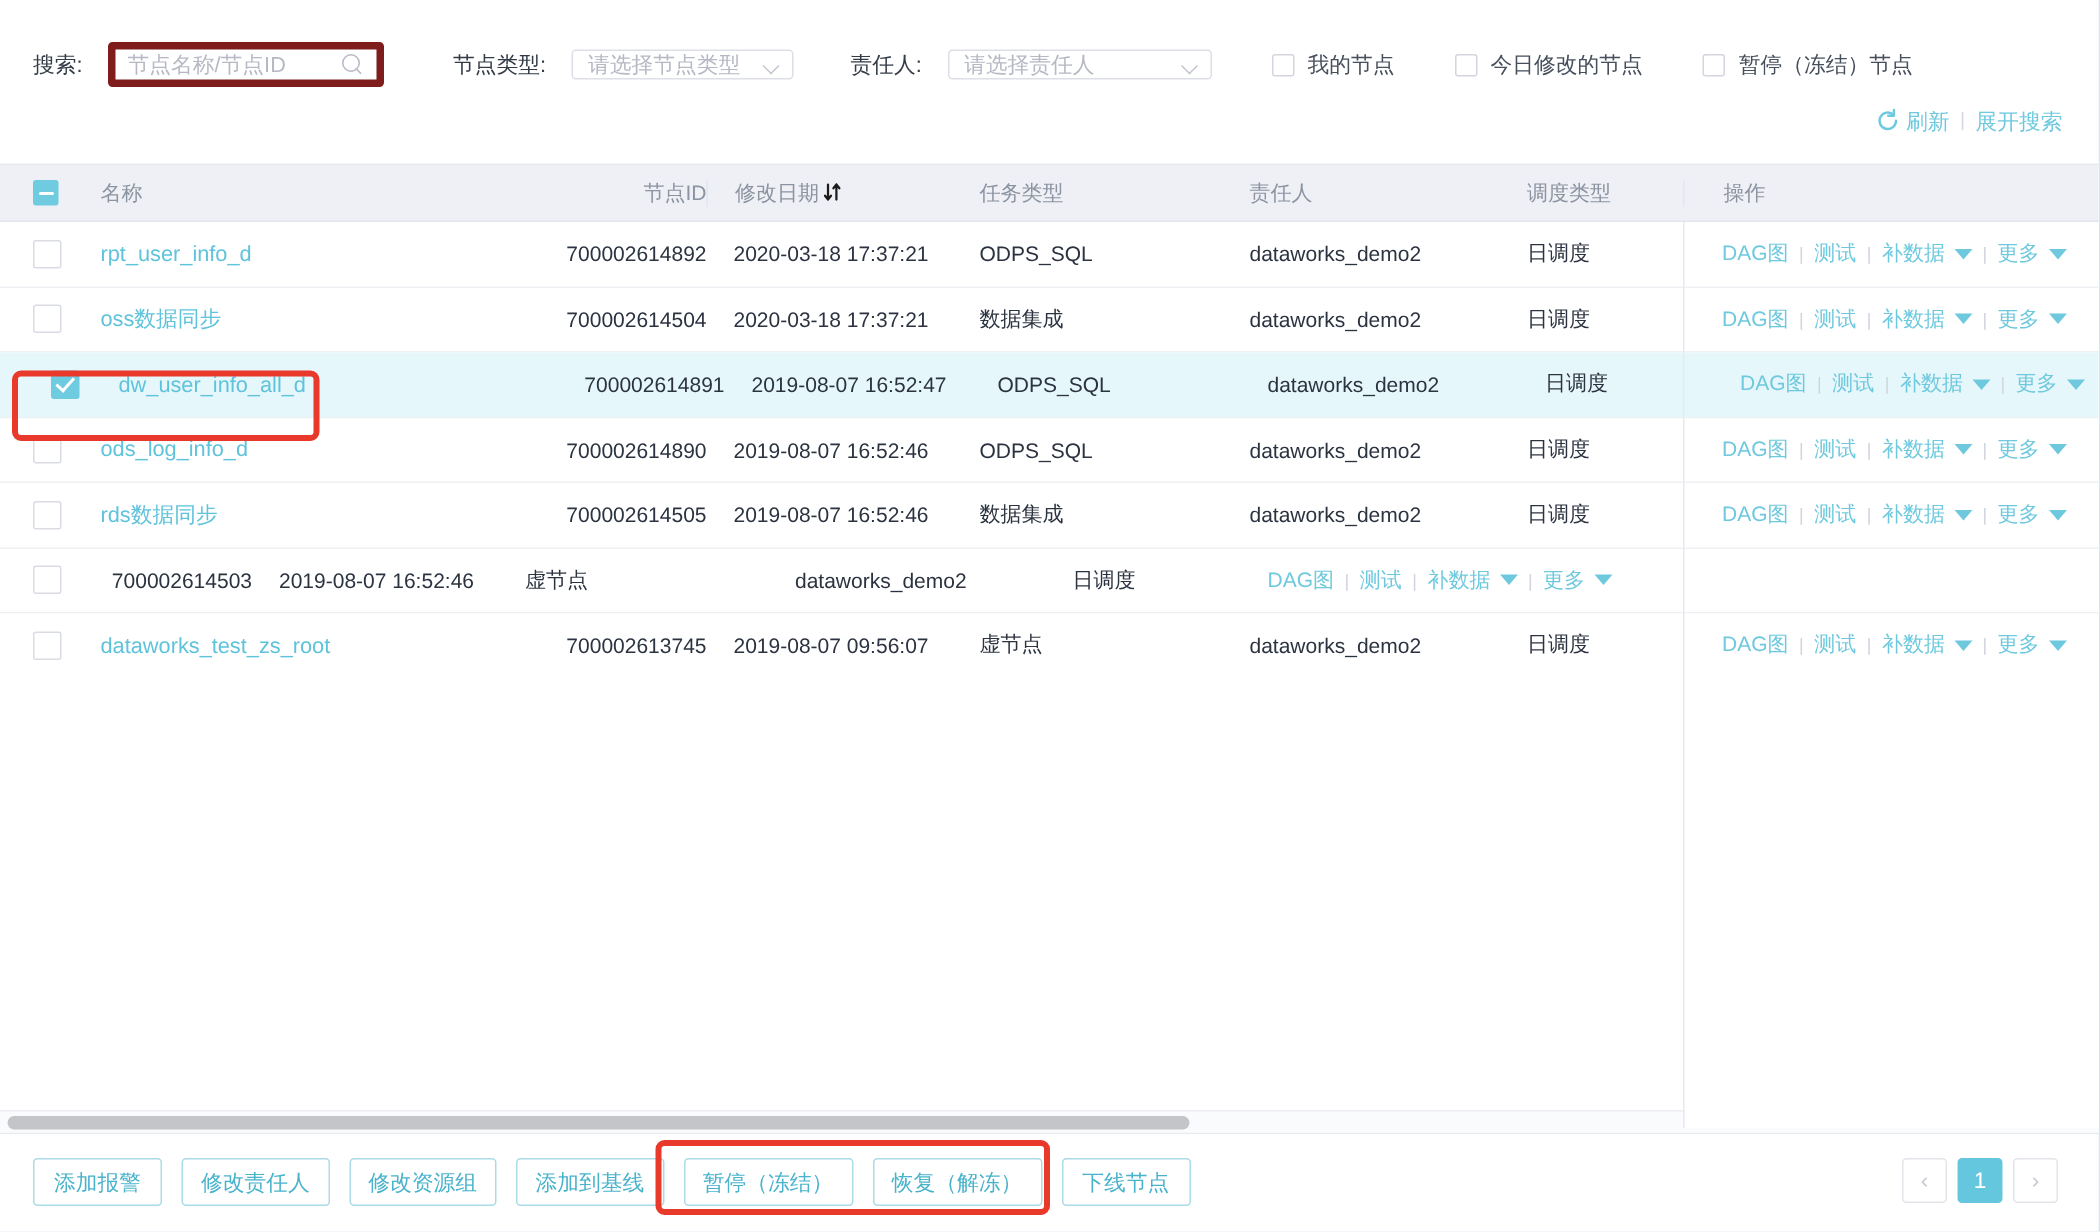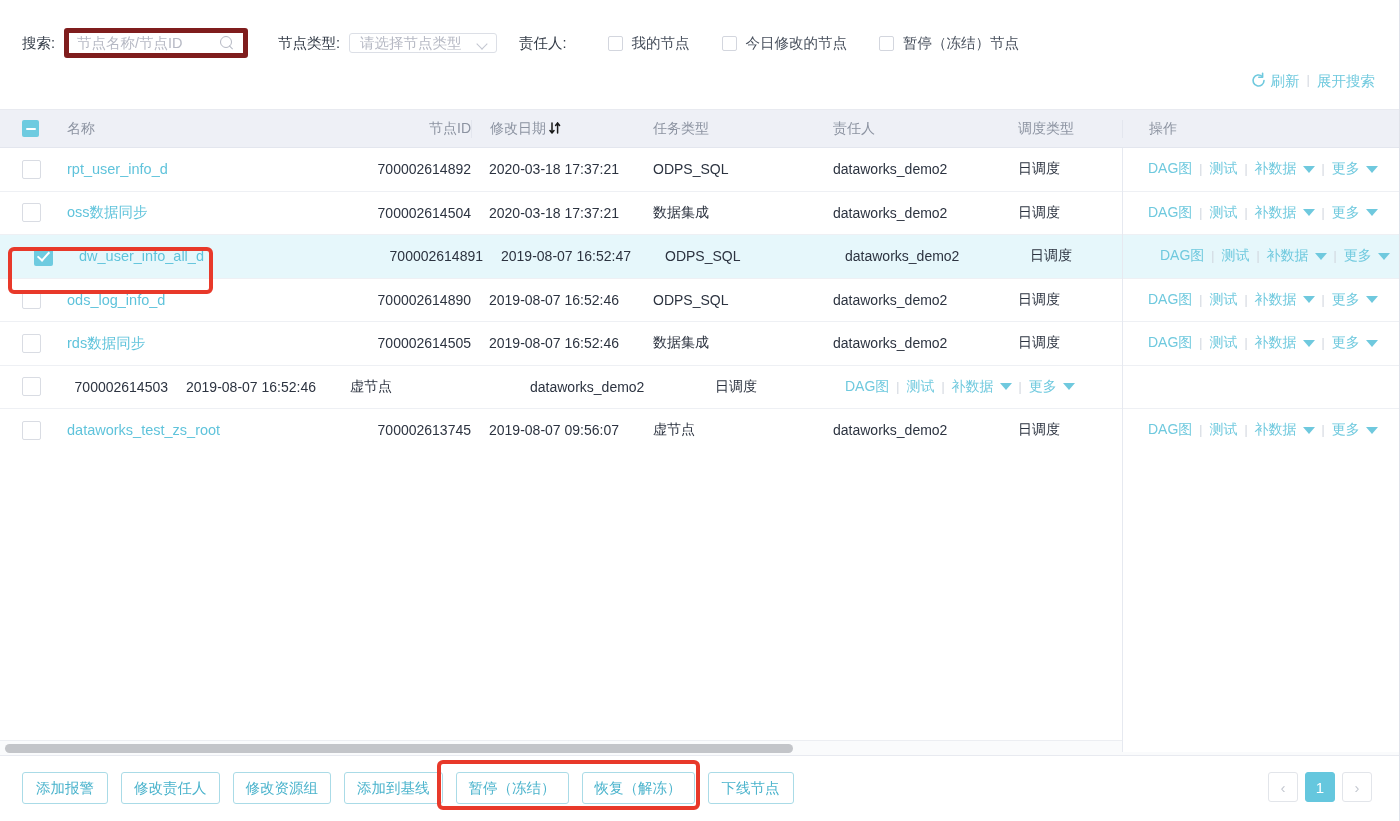--- a/index.html
+++ b/index.html
@@ -22,21 +22,21 @@
     height: 110px;
     background: #fff;
     border-bottom: 1px solid #e8eaf0;
     padding: 0 22px;
   }
   .search-row {
     display: flex;
     align-items: center;
     height: 70px;
     padding-top: 16px;
-    gap: 0;
+    gap: 8px;
   }
   .field-label {
     font-size: 14.5px;
     color: #333b47;
     white-space: nowrap;
     margin-right: 9px;
   }
   .text-input {
     width: 184px;
     height: 30px;
@@ -391,20 +391,24 @@
 
       <span class="field-label">节点类型:</span>
       <div class="select-input node-type">
         <span class="ph">请选择节点类型</span>
         <span class="chev"></span>
       </div>
 
       <span class="gap-md"></span>
 
       <span class="field-label">责任人:</span>
+      <div class="select-input owner">
+        <span class="ph">请选择责任人</span>
+        <span class="chev"></span>
+      </div>
 
       <div class="cbox-group">
         <span class="cb"></span>
         <span class="cbox-label">我的节点</span>
       </div>
       <div class="cbox-group">
         <span class="cb"></span>
         <span class="cbox-label">今日修改的节点</span>
       </div>
       <div class="cbox-group">

